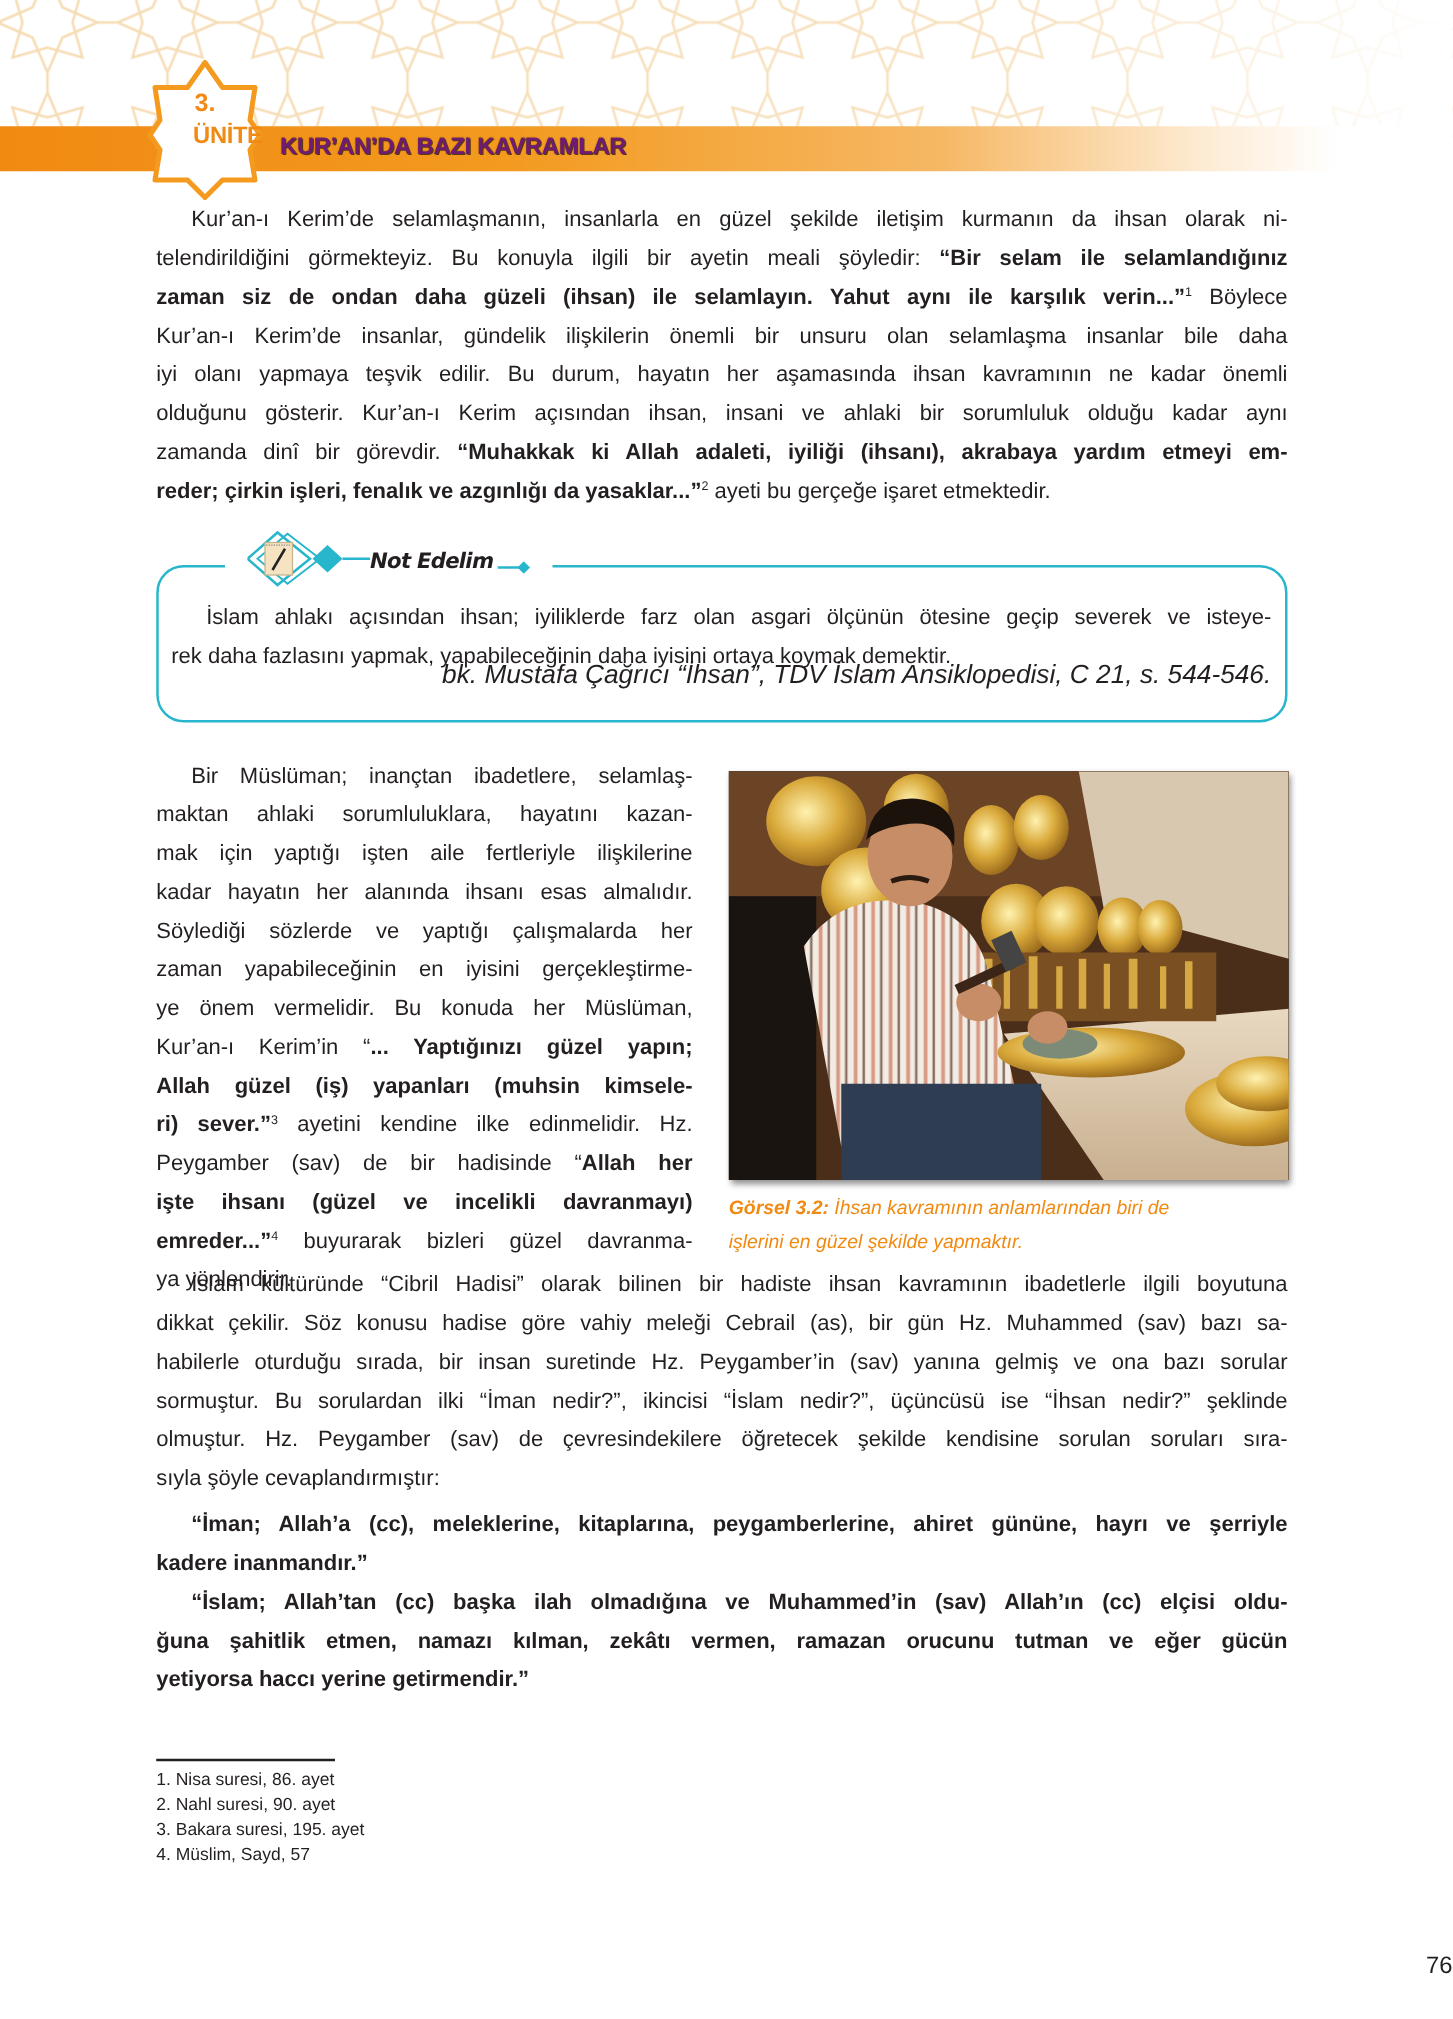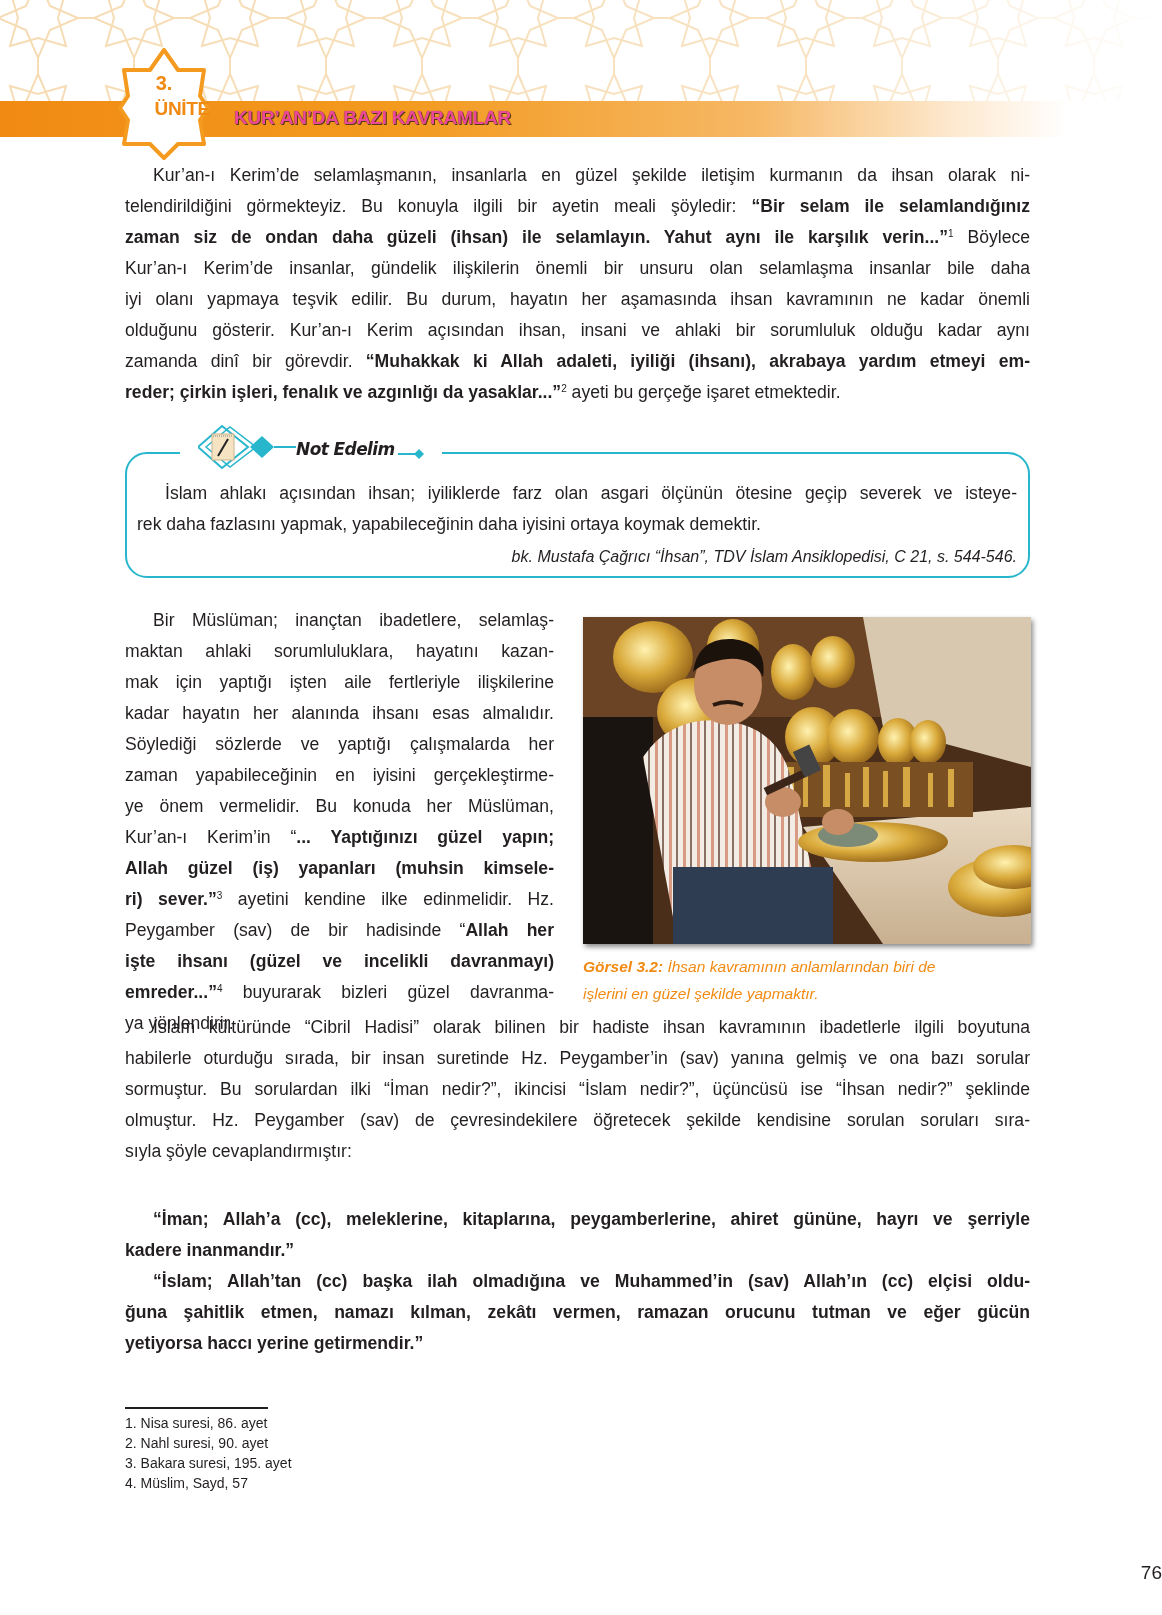--- a/index.html
+++ b/index.html
@@ -1,22 +1,22 @@
 <!DOCTYPE html>
 <html><head>
 <meta charset="utf-8">
 <style>
   html, body { margin: 0; padding: 0; background: #ffffff; }
   body { width: 1162px; height: 1615px; position: relative; overflow: hidden;
          font-family: "Liberation Sans", sans-serif; color: #231f20; }
   .pattern { position: absolute; left: 0; top: 0; width: 1162px; height: 110px; overflow: hidden; }
   .banner { position: absolute; left: 0; top: 101px; width: 1162px; height: 36px;
             background: linear-gradient(90deg, #f18a12 0%, #f39a1f 35%, #f6b865 65%, #fde9cf 82%, #ffffff 92%); }
-  .banner-title { position: absolute; left: 234px; top: 107px; font-size: 19px; font-weight: bold;
-                  color: #ec4899; letter-spacing: -0.2px;
+  .banner-title { position: absolute; left: 224px; top: 107px; font-size: 19px; font-weight: bold;
+                  color: #701a75; letter-spacing: -0.2px;
                   text-shadow: 1px 1px 0 #5a3a10, 0 0 1px #5a3a10; }
   .star { position: absolute; left: 118px; top: 48px; width: 92px; height: 112px; }
   .unit-num { position: absolute; left: 118px; top: 72px; width: 92px; text-align: center;
               font-size: 20px; font-weight: bold; color: #f18a12; }
   .unit-label { position: absolute; left: 118px; top: 98px; width: 92px; text-align: right;
                 font-size: 19px; font-weight: bold; color: #f18a12; letter-spacing: -0.3px; }
 
   .p { position: absolute; left: 125px; width: 905px; font-size: 17.6px; line-height: 31px;
        text-align: justify; margin: 0; }
   .p .line { display: block; text-align: justify; text-align-last: justify; height: 31px; white-space: nowrap; }
@@ -28,22 +28,22 @@
   .note { position: absolute; left: 125px; top: 452px; width: 905px; height: 126px;
           border: 2.5px solid #27b6cc; border-radius: 22px; box-sizing: border-box; }
   .note-cover { position: absolute; left: 180px; top: 440px; width: 262px; height: 26px; background: #fff; }
   .note-icon { position: absolute; left: 198px; top: 424px; width: 120px; height: 46px; }
   .note-title { position: absolute; left: 296px; top: 439px; font-size: 17px; font-weight: bold;
                 font-style: italic; color: #231f20; font-family: "DejaVu Sans", sans-serif; letter-spacing: -0.6px; }
   .note-tail { position: absolute; left: 398px; top: 449px; width: 28px; height: 10px; }
   .note-text { position: absolute; left: 137px; top: 478px; width: 880px; font-size: 17.6px; line-height: 31px; }
   .note-text .line { display: block; white-space: nowrap; text-align: justify; text-align-last: justify; height: 31px; }
   .note-text .line.last { text-align-last: left; }
-  .note-src { position: absolute; left: 137px; top: 548px; width: 880px; text-align: right;
-              font-size: 16px; font-style: italic; }
+  .note-src { position: absolute; left: 137px; top: 528px; width: 880px; text-align: right;
+              font-size: 21px; font-style: italic; }
 
   .col { position: absolute; left: 125px; top: 605px; width: 429px; font-size: 17.6px; line-height: 31px; }
   .col .line { display: block; white-space: nowrap; text-align: justify; text-align-last: justify; height: 31px; }
   .col .line.last { text-align-last: left; }
 
   .photo { position: absolute; left: 583px; top: 617px; width: 448px; height: 327px;
            box-shadow: 2px 3px 5px rgba(0,0,0,0.45); overflow: hidden; background: #2a1d12; }
   .caption { position: absolute; left: 583px; top: 953px; width: 448px; text-align: left;
              font-size: 15.5px; line-height: 27px; color: #f18a12; font-style: italic; }
   .caption b { font-style: italic; }
@@ -198,20 +198,21 @@
     <ellipse cx="430" cy="250" rx="40" ry="22" fill="url(#brass)"></ellipse>
   </svg>
 </div>
 <div class="caption">
   <div><b>Görsel 3.2:</b><span> İhsan kavramının anlamlarından biri de</span></div>
   <div>işlerini en güzel şekilde yapmaktır.</div>
 </div>
 
 <div class="p" style="top:1012px;">
   <span class="line"><span class="ind"></span><span>İslam kültüründe “Cibril Hadisi” olarak bilinen bir hadiste ihsan kavramının ibadetlerle ilgili boyutuna</span></span>
+  <span class="line"><span>dikkat çekilir. Söz konusu hadise göre vahiy meleği Cebrail (as), bir gün Hz. Muhammed (sav) bazı sa-</span></span>
   <span class="line"><span>habilerle oturduğu sırada, bir insan suretinde Hz. Peygamber’in (sav) yanına gelmiş ve ona bazı sorular</span></span>
   <span class="line"><span>sormuştur. Bu sorulardan ilki “İman nedir?”, ikincisi “İslam nedir?”, üçüncüsü ise “İhsan nedir?” şeklinde</span></span>
   <span class="line"><span>olmuştur. Hz. Peygamber (sav) de çevresindekilere öğretecek şekilde kendisine sorulan soruları sıra-</span></span>
   <span class="line last"><span>sıyla şöyle cevaplandırmıştır:</span></span>
 </div>
 
 <div class="p" style="top:1204px;">
   <span class="line"><span class="ind"></span><b>“İman; Allah’a (cc), meleklerine, kitaplarına, peygamberlerine, ahiret gününe, hayrı ve şerriyle</b></span>
   <span class="line last"><b>kadere inanmandır.”</b></span>
 </div>

